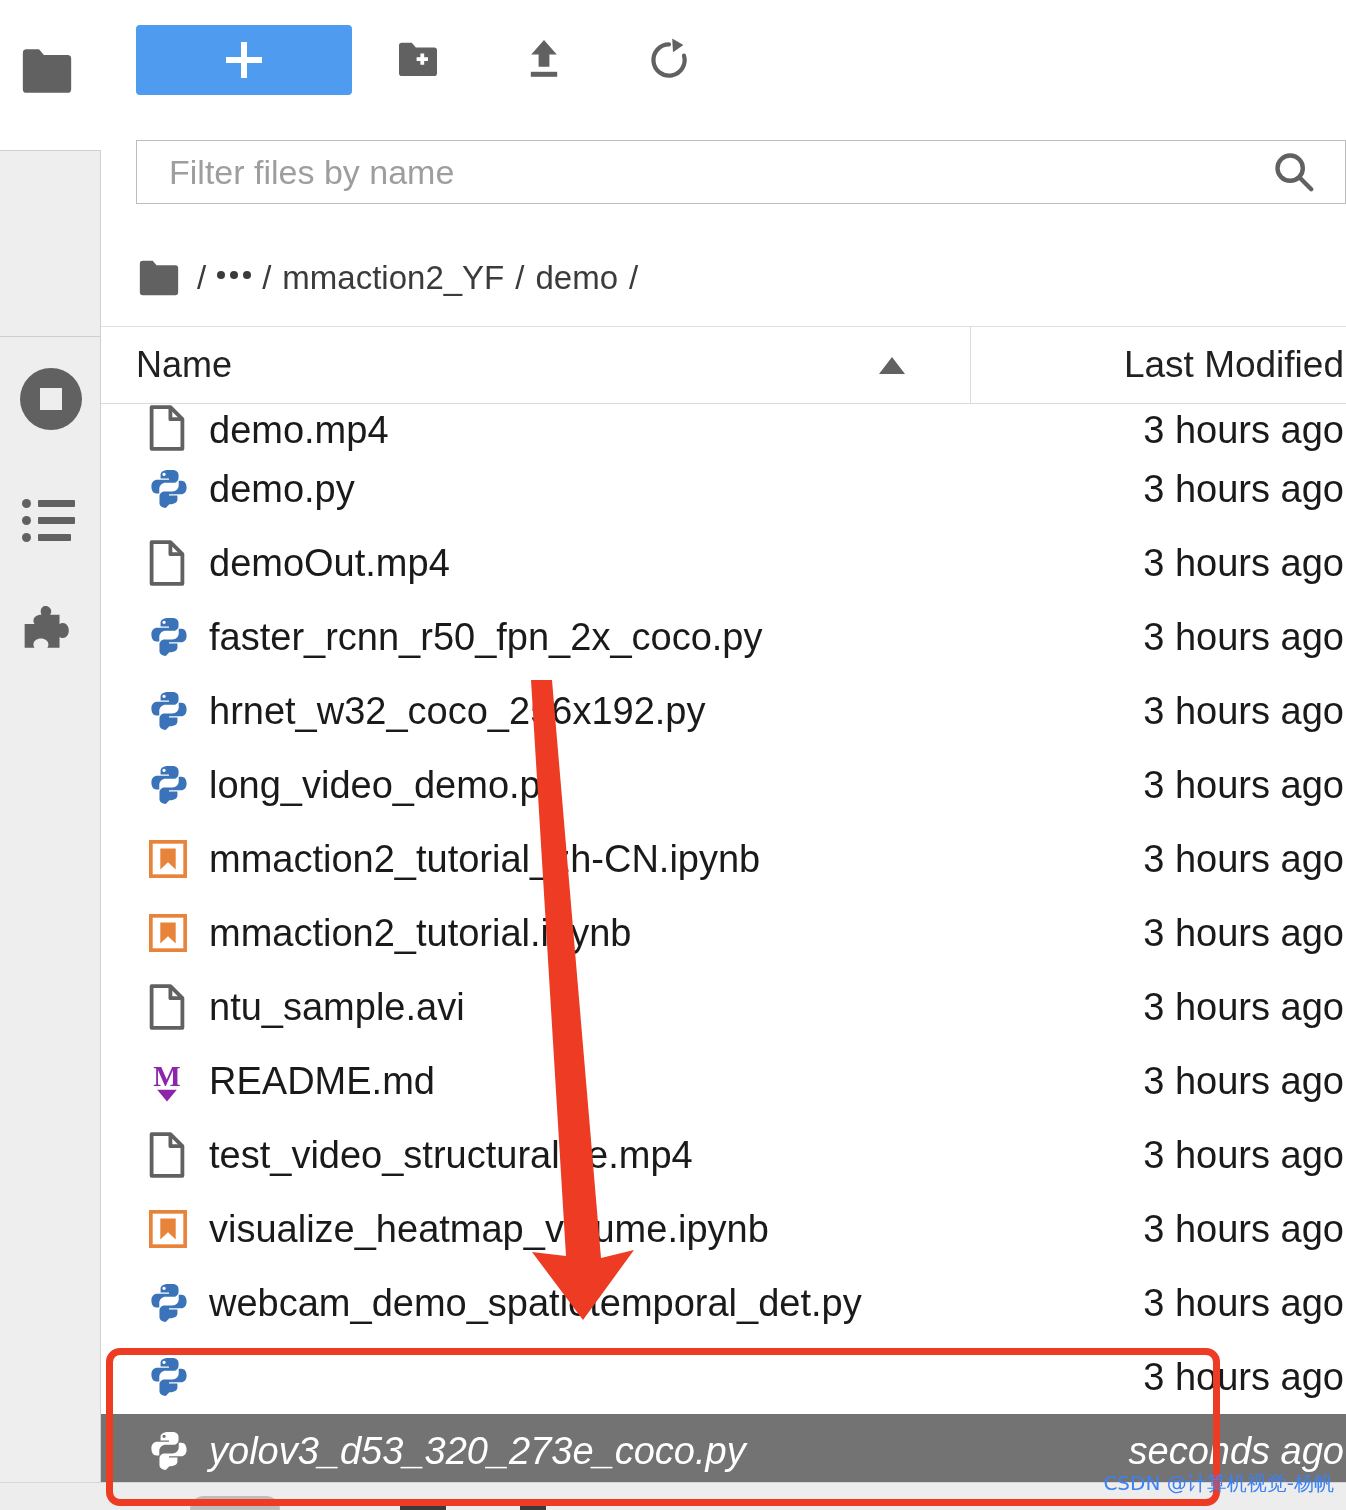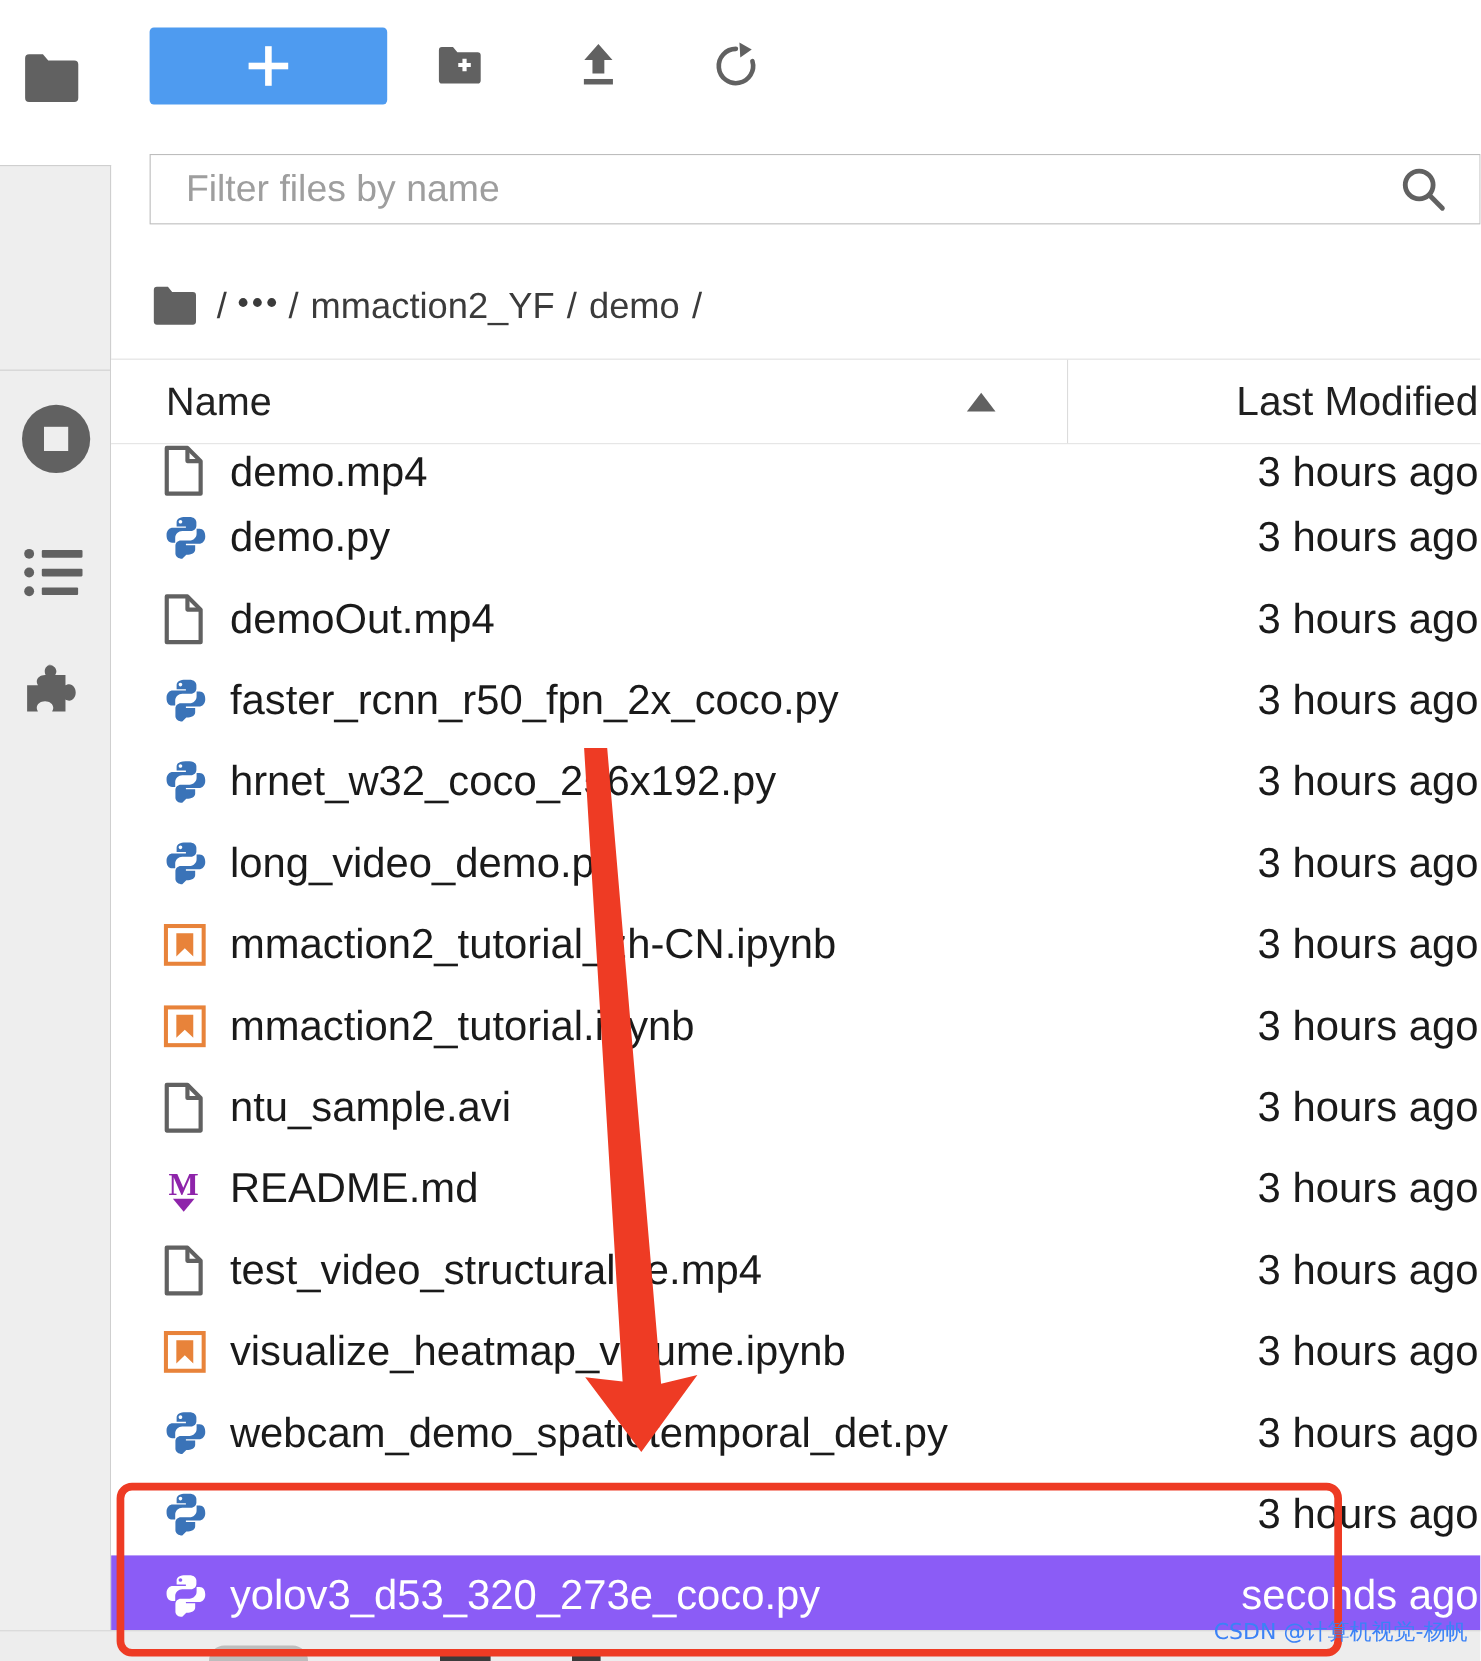--- a/index.html
+++ b/index.html
@@ -133,21 +133,21 @@
     width: 1245px; height: 78px;
     background: #ffffff;
     border-top: 1px solid #e0e0e0;
     border-bottom: 1px solid #dcdcdc;
     display: flex; align-items: center;
   }
   #col-name-header {
     width: 870px; height: 100%;
     display: flex; align-items: center;
     border-right: 1px solid #dcdcdc;
-    padding-left: 50px;
+    padding-left: 35px;
     cursor: pointer;
   }
   #col-name-header .label { font-size: 36px; color: #212121; }
   #sort-asc-icon {
     margin-left: auto; margin-right: 65px;
     width: 0; height: 0;
     border-left: 13px solid transparent;
     border-right: 13px solid transparent;
     border-bottom: 17px solid #616161;
   }
@@ -182,21 +182,21 @@
   }
   .file-row .file-name {
     font-size: 38px; color: #1a1a1a;
     white-space: nowrap;
   }
   .file-row .file-modified {
     margin-left: auto; margin-right: 2px;
     font-size: 38px; color: #1a1a1a;
     white-space: nowrap;
   }
-  .file-row.selected { background: #8b5cf6; }
+  .file-row.selected { background: #737373; font-style: italic; }
   .file-row.selected .file-name,
   .file-row.selected .file-modified { color: #ffffff; }
 
   
   #status-strip {
     position: absolute;
     left: 0; top: 1482px;
     width: 1346px; height: 28px;
     background: #ededed;
     border-top: 1px solid #d6d6d6;

